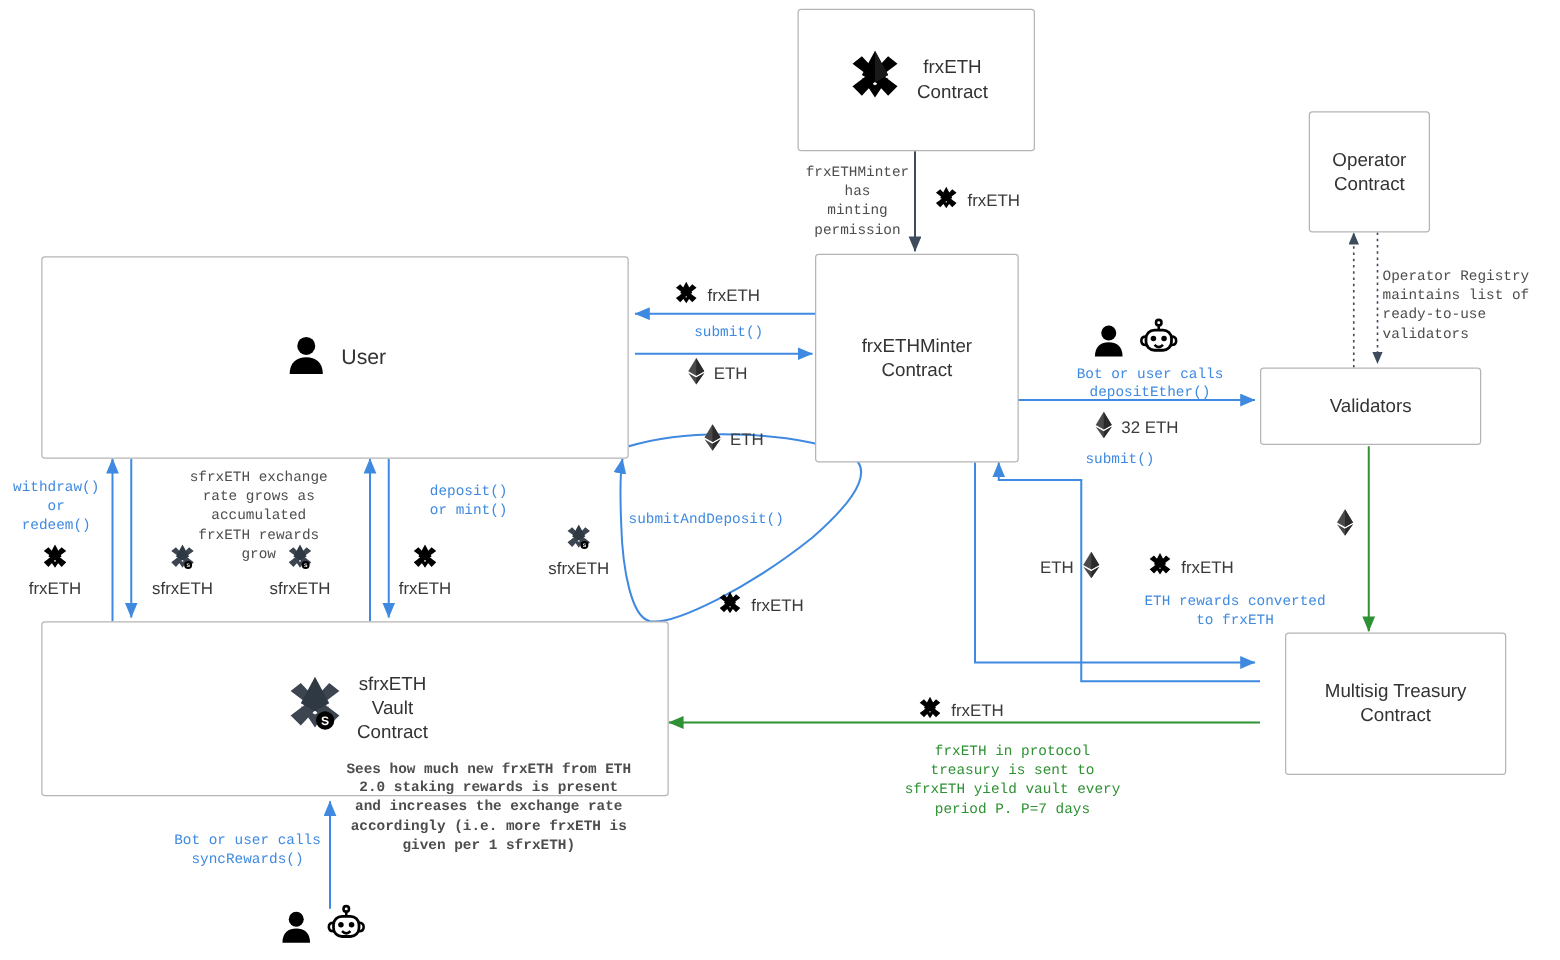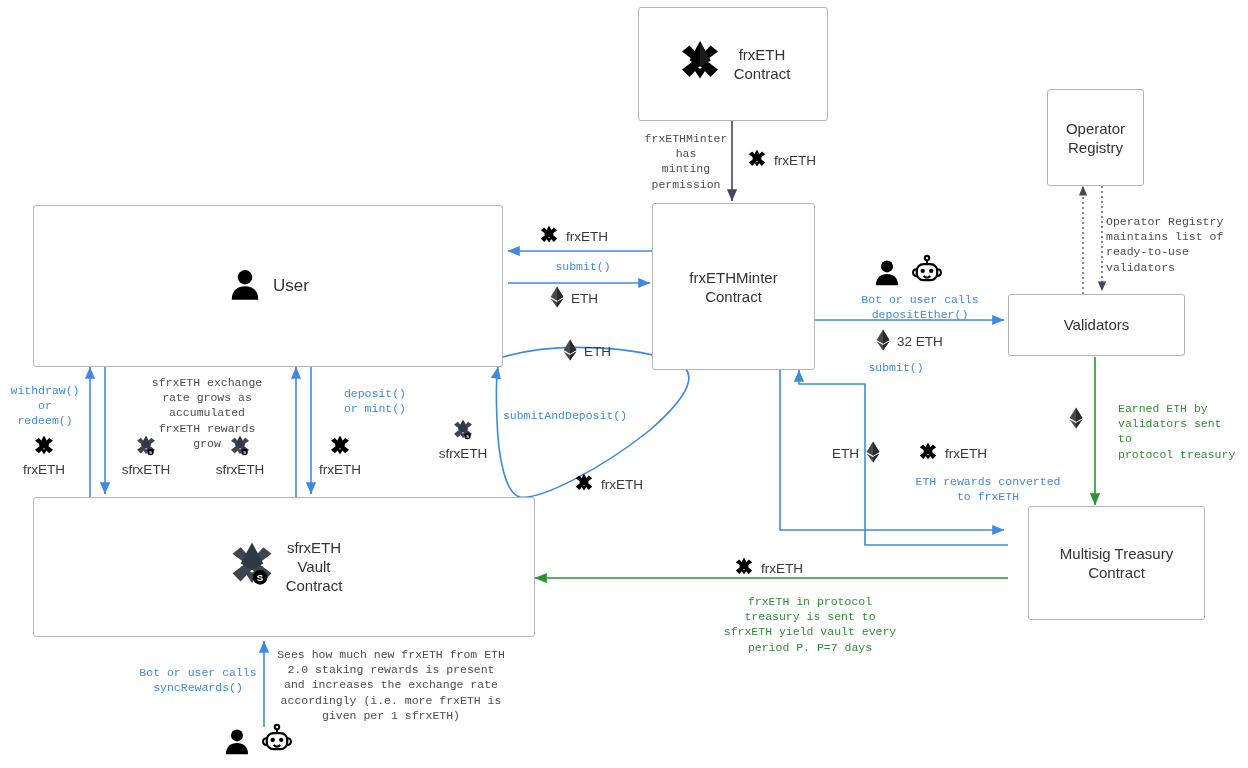--- a/index.html
+++ b/index.html
@@ -106,21 +106,21 @@
   <div class="node" style="left:652px;top:203px;width:163px;height:167px;">
     <div class="node-inner">
       <span class="node-label">frxETHMinter
 Contract</span>
     </div>
   </div>
 
   <div class="node" style="left:1047px;top:89px;width:97px;height:97px;">
     <div class="node-inner">
       <span class="node-label">Operator
-Registry</span>
+Contract</span>
     </div>
   </div>
 
   <div class="node" style="left:1008px;top:294px;width:177px;height:62px;">
     <div class="node-inner">
       <span class="node-label">Validators</span>
     </div>
   </div>
 
   <div class="node" style="left:1008px;top:506px;width:177px;height:114px;margin-left:20px;">
@@ -170,38 +170,35 @@
 grow</div>
 
   <div class="lbl blue" style="left:848px;top:292px;width:144px;">Bot or user calls
 depositEther()</div>
 
   <div class="lbl gray" style="left:1106px;top:214px;width:132px;text-align:left;">Operator Registry
 maintains list of
 ready-to-use
 validators</div>
 
-  <div class="lbl green" style="left:1118px;top:401px;width:122px;text-align:left;">Earned ETH by
-validators sent to
-protocol treasury</div>
 
   <div class="lbl blue" style="left:831px;top:360px;width:130px;">submit()</div>
 
   <div class="lbl blue" style="left:912px;top:474px;width:152px;text-align:center;">ETH rewards converted
 to frxETH</div>
 
   <div class="lbl green" style="left:690px;top:594px;width:240px;">frxETH in protocol
 treasury is sent to
 sfrxETH yield vault every
 period P. P=7 days</div>
 
   <div class="lbl blue" style="left:136px;top:665px;width:124px;">Bot or user calls
 syncRewards()</div>
 
-  <div class="lbl gray" style="left:272px;top:647px;width:238px;">Sees how much new frxETH from ETH
+  <div class="lbl gray" style="left:272px;top:608px;width:238px;font-weight:bold;">Sees how much new frxETH from ETH
 2.0 staking rewards is present
 and increases the exchange rate
 accordingly (i.e. more frxETH is
 given per 1 sfrxETH)</div>
 
   <div class="tok" style="left:746px;top:148px;">
     <span class="ico">
       <svg width="22" height="22" viewBox="0 0 64 64">
         <path d="M8,18 L18,10 L32,25 L46,10 L56,18 L40,30 L56,42 L46,52 L32,37 L18,52 L8,42 L24,30 Z" fill="#000000"></path>
         <path d="M32,4 L46,30 L32,38 L18,30 Z" fill="#000000"></path>

